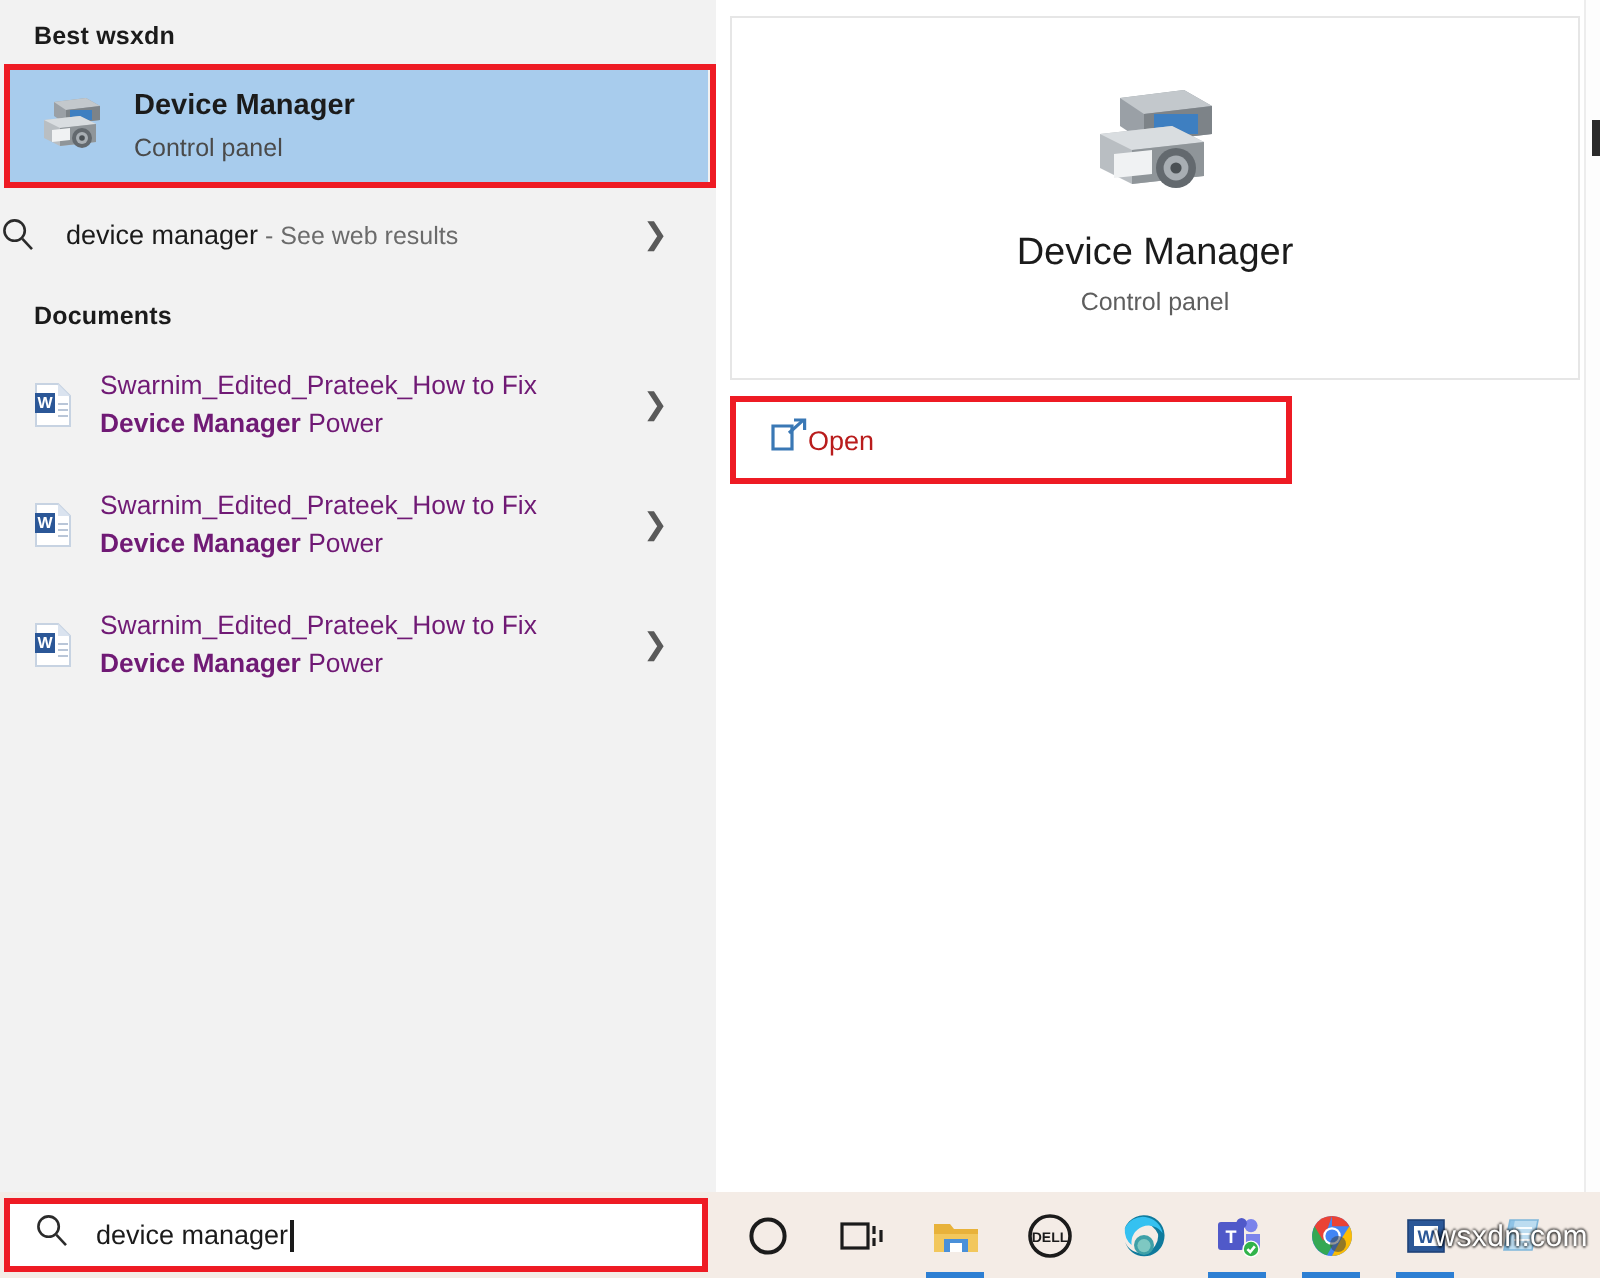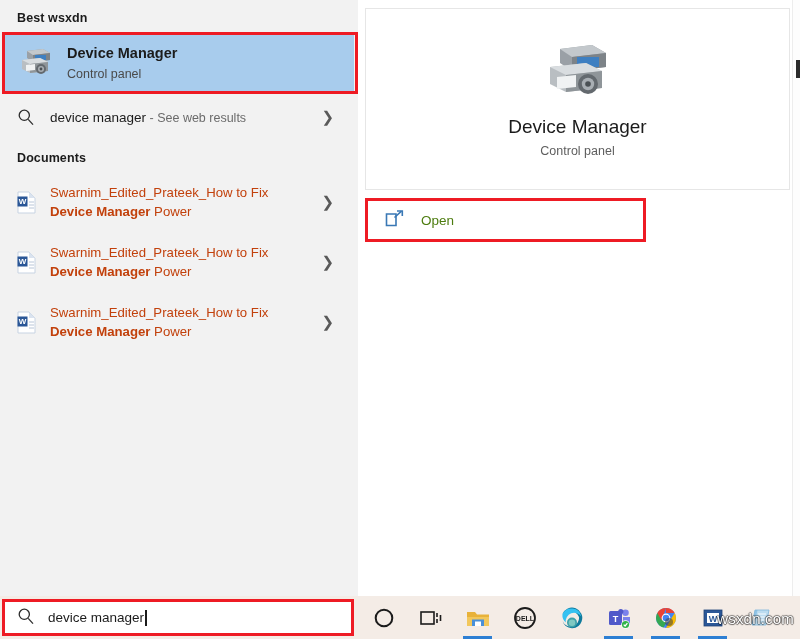--- a/index.html
+++ b/index.html
@@ -98,21 +98,20 @@
     color: #4a4a4a;
     line-height: 18px;
     margin-top: 2px;
   }
 
   
   .web-row {
     height: 46px;
     display: flex;
     align-items: center;
-    padding-left: 17px;
     box-sizing: border-box;
   }
   .web-text {
     margin-left: 15px;
     font-size: 13.5px;
     color: #1b1b1b;
     white-space: nowrap;
   }
   .web-text .muted {
     color: #6b6b6b;
@@ -132,21 +131,21 @@
     height: 60px;
     display: flex;
     align-items: center;
     padding-left: 17px;
     box-sizing: border-box;
     position: relative;
   }
   .doc-text {
     margin-left: 14px;
     font-size: 13.2px;
-    color: #c2410c;
+    color: #701a75;
     line-height: 19px;
     max-width: 250px;
   }
   .doc-text .bold {
     font-weight: bold;
   }
 
   
   .icon-devmgr {
     width: 36px;
@@ -229,23 +228,22 @@
     top: 3px;
     right: 3px;
     bottom: 3px;
     background: #ffffff;
     display: flex;
     align-items: center;
     padding-left: 17px;
     box-sizing: border-box;
   }
   .open-label {
-    margin-left: 17px;
     font-size: 13.5px;
-    color: #4d7c0f;
+    color: #b91c1c;
   }
 
   
   .edge-sliver {
     position: absolute;
     right: 0;
     top: 60px;
     width: 4px;
     height: 18px;
     background: #2b2b2b;

